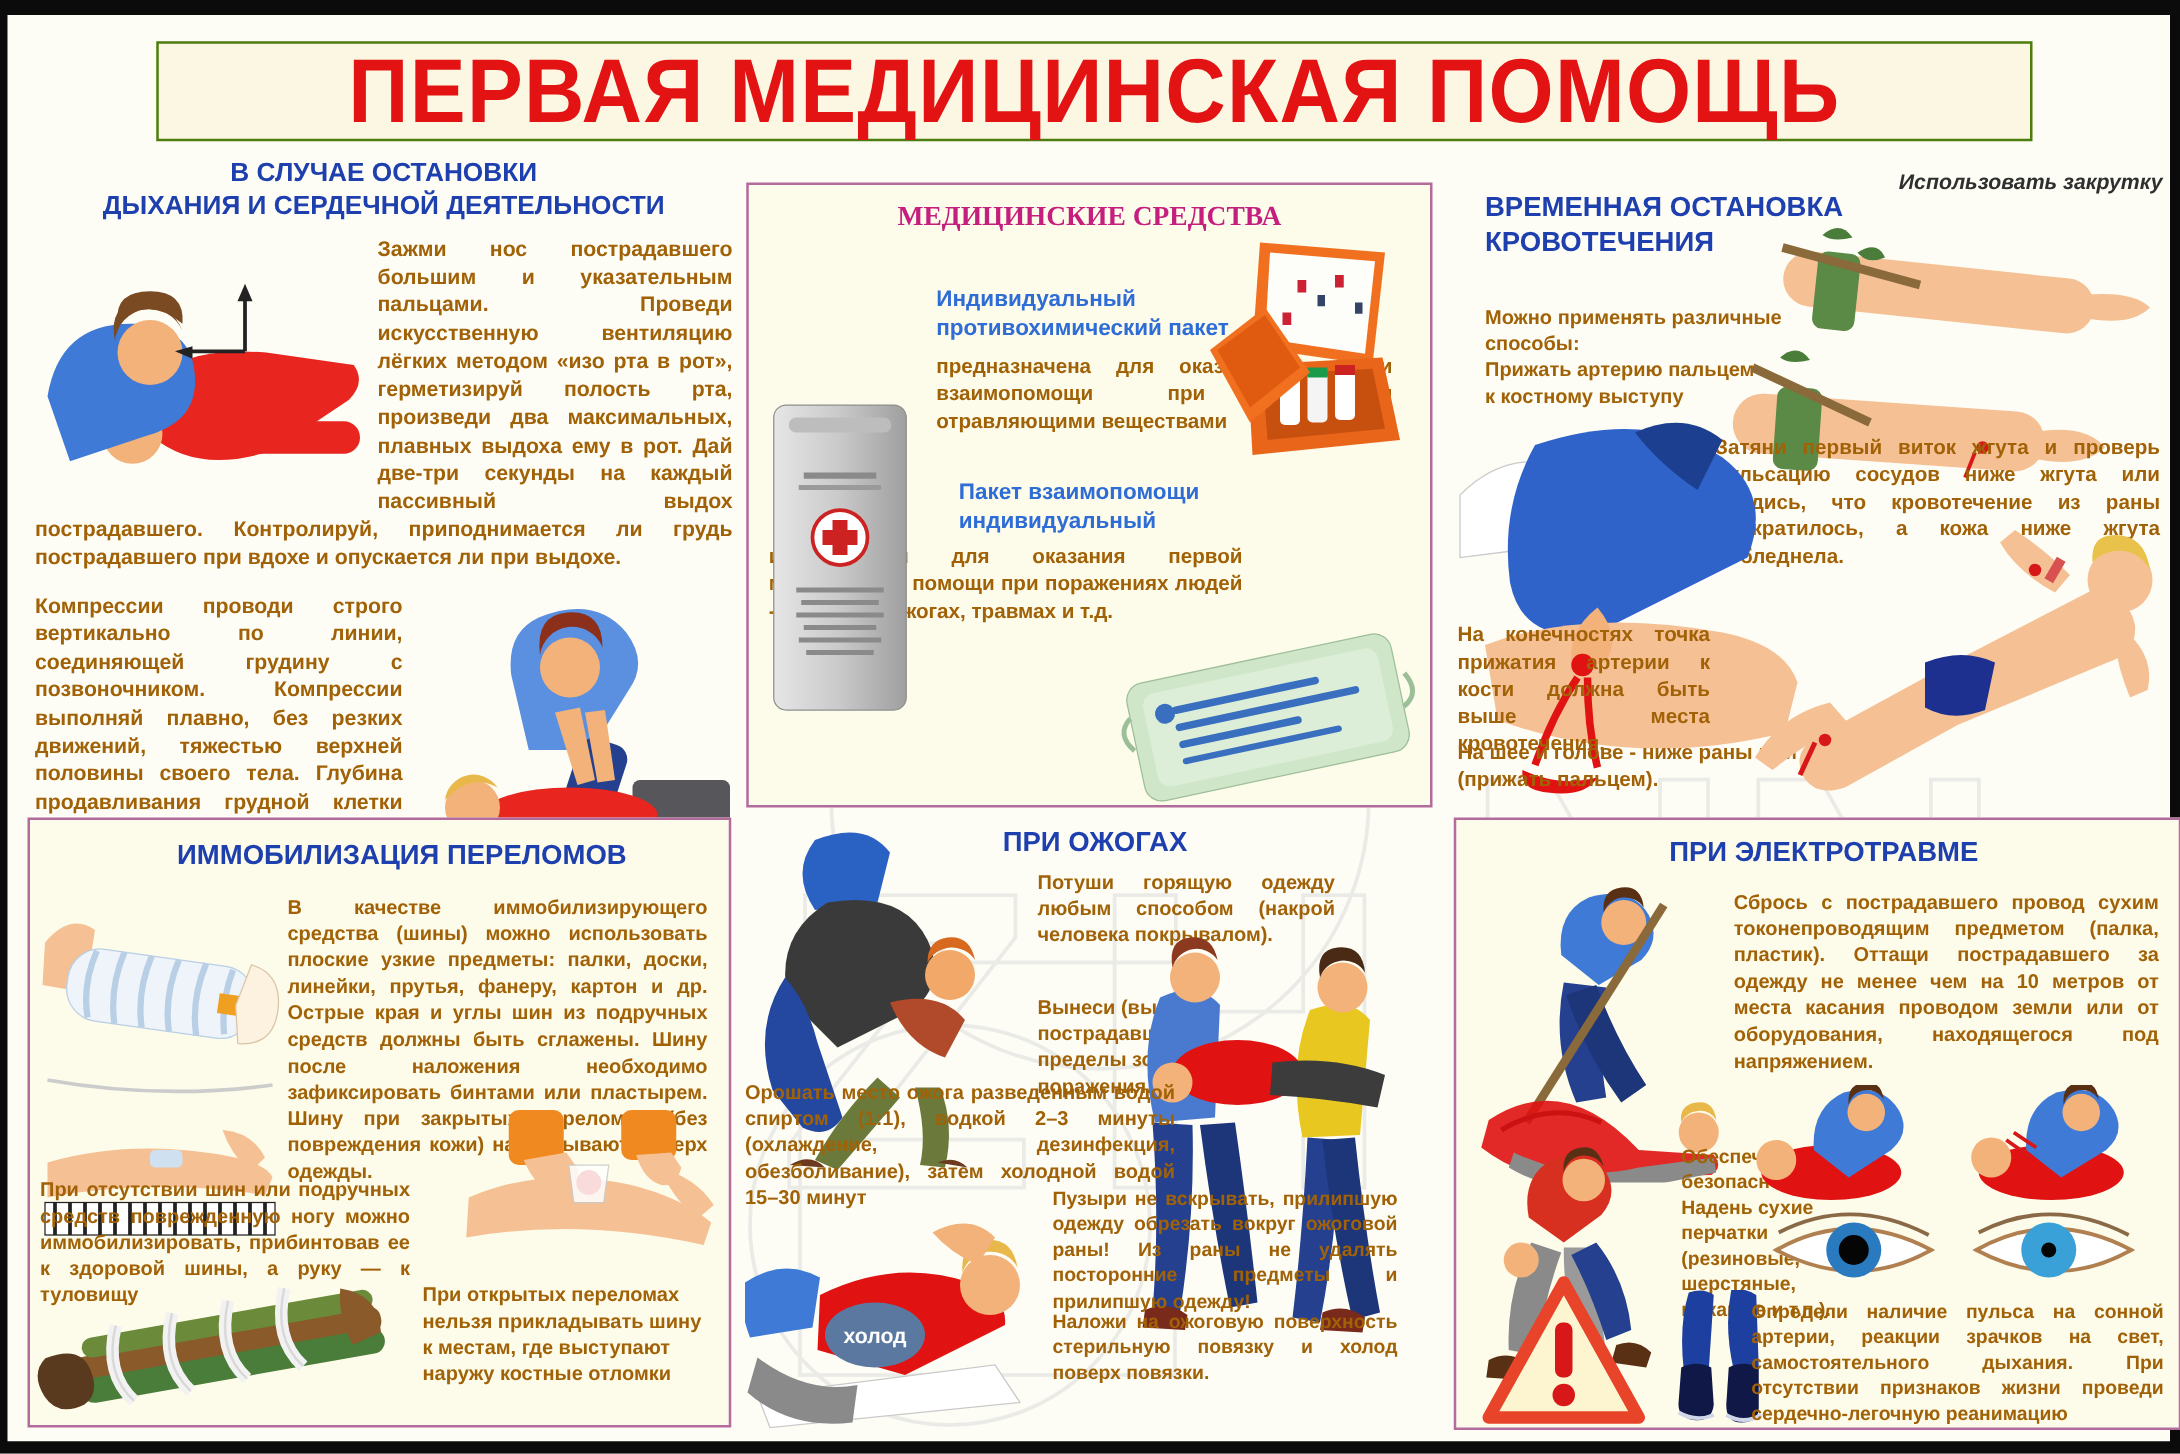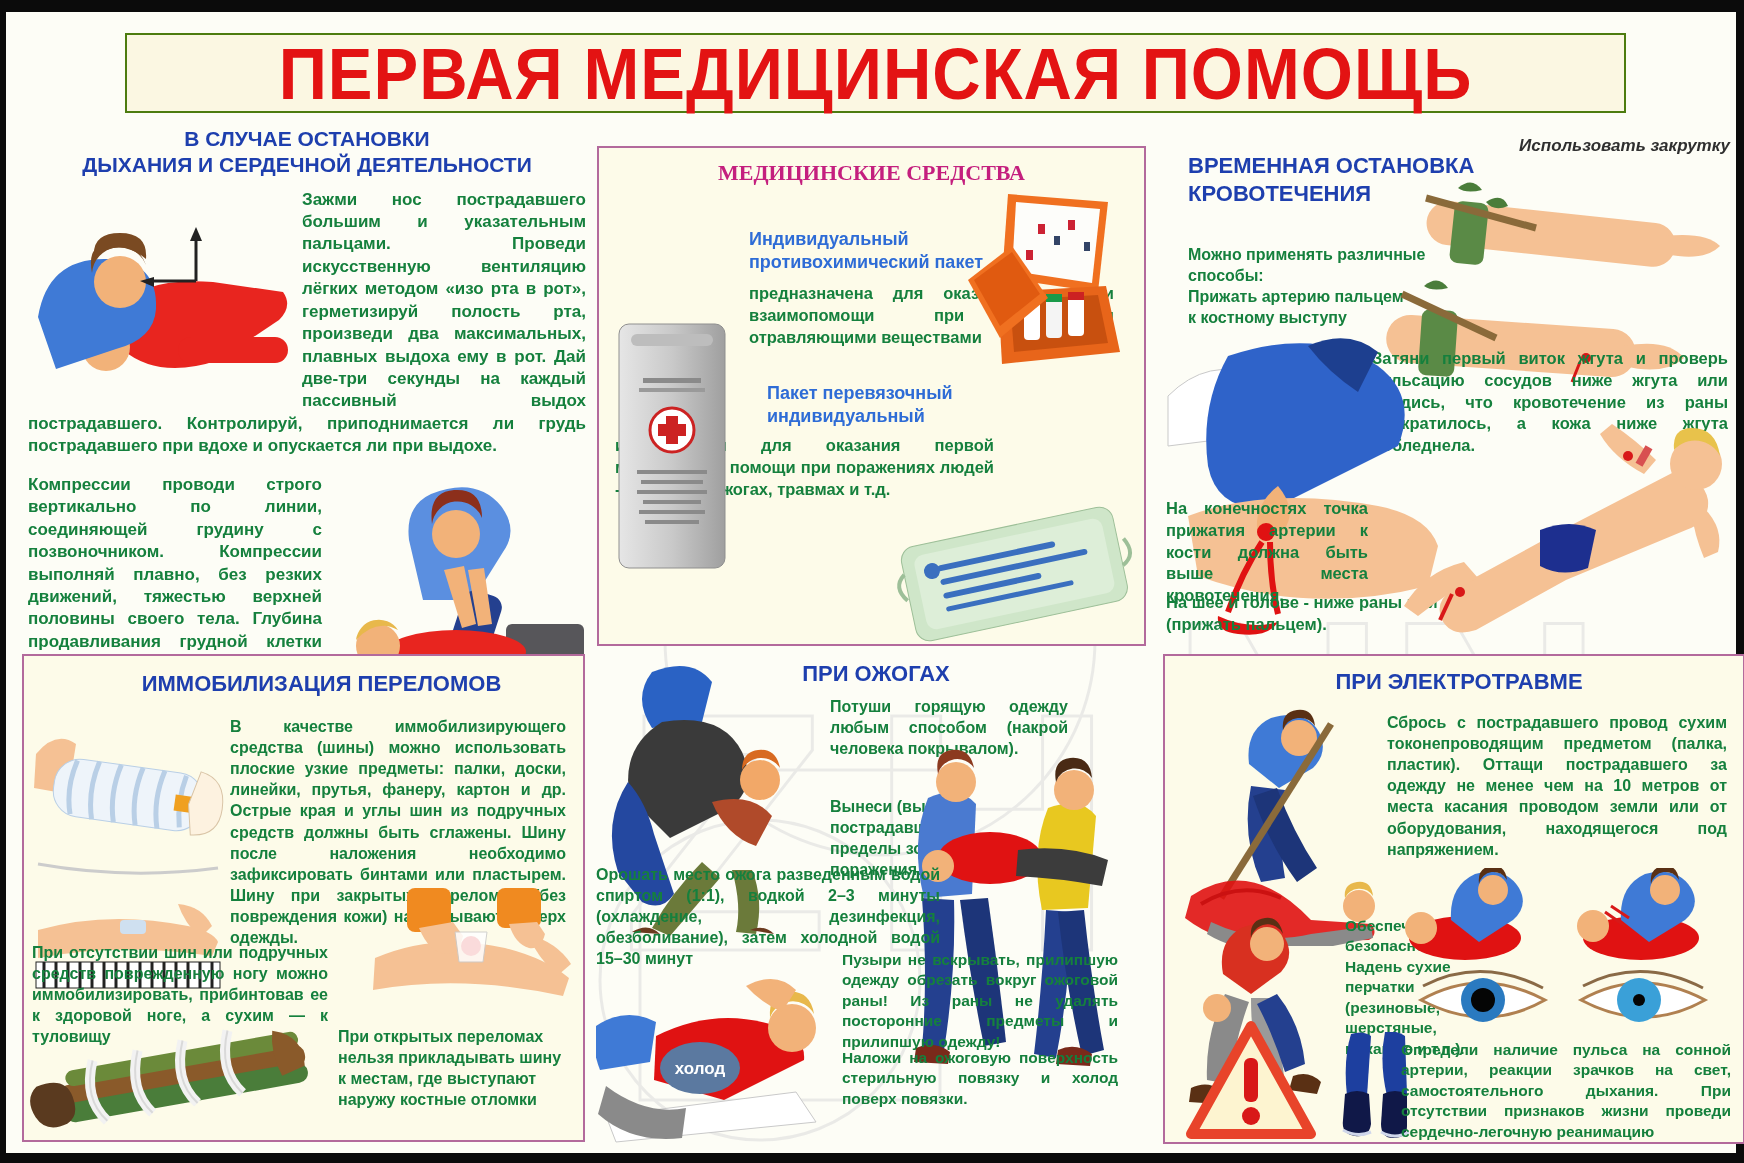--- a/index.html
+++ b/index.html
@@ -9,21 +9,21 @@
   .wm{position:absolute;inset:0;z-index:1;pointer-events:none;}
   .sec{position:absolute;z-index:2;}
   .box{border:2px solid #b36a9c;background:#fdfbe9;}
   .title-box{position:absolute;left:125px;top:33px;width:1497px;height:76px;z-index:2;
              background:#fbf7e2;border:2px solid #4d7c0f;display:flex;align-items:center;justify-content:center;}
   .title-box h1{margin:0;font-size:67px;font-weight:800;color:#e31313;letter-spacing:1px;white-space:nowrap;
                 transform:scaleY(1.08);}
   .h-blue{color:#1e3fae;font-weight:800;font-size:21px;line-height:1.25;margin:0;}
   .h-mag{color:#c41f7e;font-weight:800;font-size:22px;margin:0;text-align:center;font-family:Liberation Serif, serif;}
   .sub-blue{color:#2e6cd6;font-weight:800;font-size:18px;line-height:1.25;margin:0;}
-  .txt{color:#15803d;font-weight:700;text-align:justify;line-height:1.32;margin:0;}
+  .txt{color:#a16207;font-weight:700;text-align:justify;line-height:1.32;margin:0;}
   .pre{white-space:pre-line;}
   .cap-italic{font-style:italic;font-weight:800;color:#2f2f2f;font-size:17px;}
   .abs{position:absolute;}
   svg{display:block;}
 </style>
 </head>
 <body>
 
 <div class="poster">
   <div class="page"></div>
@@ -137,21 +137,21 @@
         </g>
       </svg>
 
       <div style="margin:42px 30px 0 150px;">
         <p class="sub-blue pre">Индивидуальный
 противохимический пакет</p>
         <p class="txt" style="font-size:16.5px;margin-top:10px;">предназначена для оказания само- и взаимопомощи при поражении отравляющими веществами</p>
       </div>
 
       <div style="margin:34px 0 0 168px;width:250px;">
-        <p class="sub-blue pre">Пакет перевязочный
+        <p class="sub-blue pre">Пакет взаимопомощи
 индивидуальный</p>
       </div>
       <div style="margin:8px 150px 0 16px;">
         <p class="txt" style="font-size:16.5px;">используется для оказания первой медицинской помощи при поражениях людей - ранениях, ожогах, травмах и т.д.</p>
       </div>
 
       <svg class="abs" style="right:4px;bottom:4px;" width="252" height="160" viewBox="0 0 252 160">
         <g transform="rotate(-12 126 80)">
           <rect x="18" y="34" width="216" height="96" rx="14" fill="#cfe6c9" stroke="#9dbf98"></rect>
           <rect x="30" y="44" width="192" height="76" rx="10" fill="#ddeed8"></rect>
@@ -266,21 +266,21 @@
           <line x1="112" y1="78" x2="112" y2="104"></line>
             <line x1="124" y1="78" x2="124" y2="104"></line>
           <line x1="136" y1="78" x2="136" y2="104"></line>
             <line x1="148" y1="78" x2="148" y2="104"></line>
           <line x1="160" y1="78" x2="160" y2="104"></line>
             <line x1="172" y1="78" x2="172" y2="104"></line>
           <line x1="184" y1="78" x2="184" y2="104"></line>
         </g>
       </svg>
 
-      <p class="txt abs" style="left:8px;top:272px;width:296px;font-size:16px;">При отсутствии шин или подручных средств поврежденную ногу можно иммобилизировать, прибинтовав ее к здоровой ноге, а сухим — к туловищу</p>
+      <p class="txt abs" style="left:8px;top:272px;width:296px;font-size:16px;">При отсутствии шин или подручных средств поврежденную ногу можно иммобилизировать, прибинтовав ее к здоровой шины, а руку — к туловищу</p>
 
       <svg class="abs" style="right:24px;top:218px;" width="210" height="126" viewBox="0 0 210 126">
         <path d="M8 70 q60 -26 130 -10 q40 10 64 30 l-6 18 q-100 -22 -190 -6z" fill="#f5c194"></path>
         <path d="M160 46 q30 8 44 30 l-14 12 q-20 -20 -30 -42z" fill="#f5c194"></path>
         <rect x="40" y="0" width="44" height="44" rx="8" fill="#f08a20"></rect>
         <rect x="130" y="0" width="44" height="40" rx="8" fill="#f08a20"></rect>
         <path d="M52 40 q10 24 26 26 q14 0 18 -18 l-10 -14z" fill="#f5c194"></path>
         <path d="M142 36 q6 20 20 24 q12 2 16 -14 l-8 -12z" fill="#f5c194"></path>
         <circle cx="104" cy="58" r="10" fill="#e01212"></circle>
         <path d="M88 44 l32 0 l-4 30 l-24 0z" fill="#ffffff" opacity="0.85" stroke="#c9c9c9"></path>

